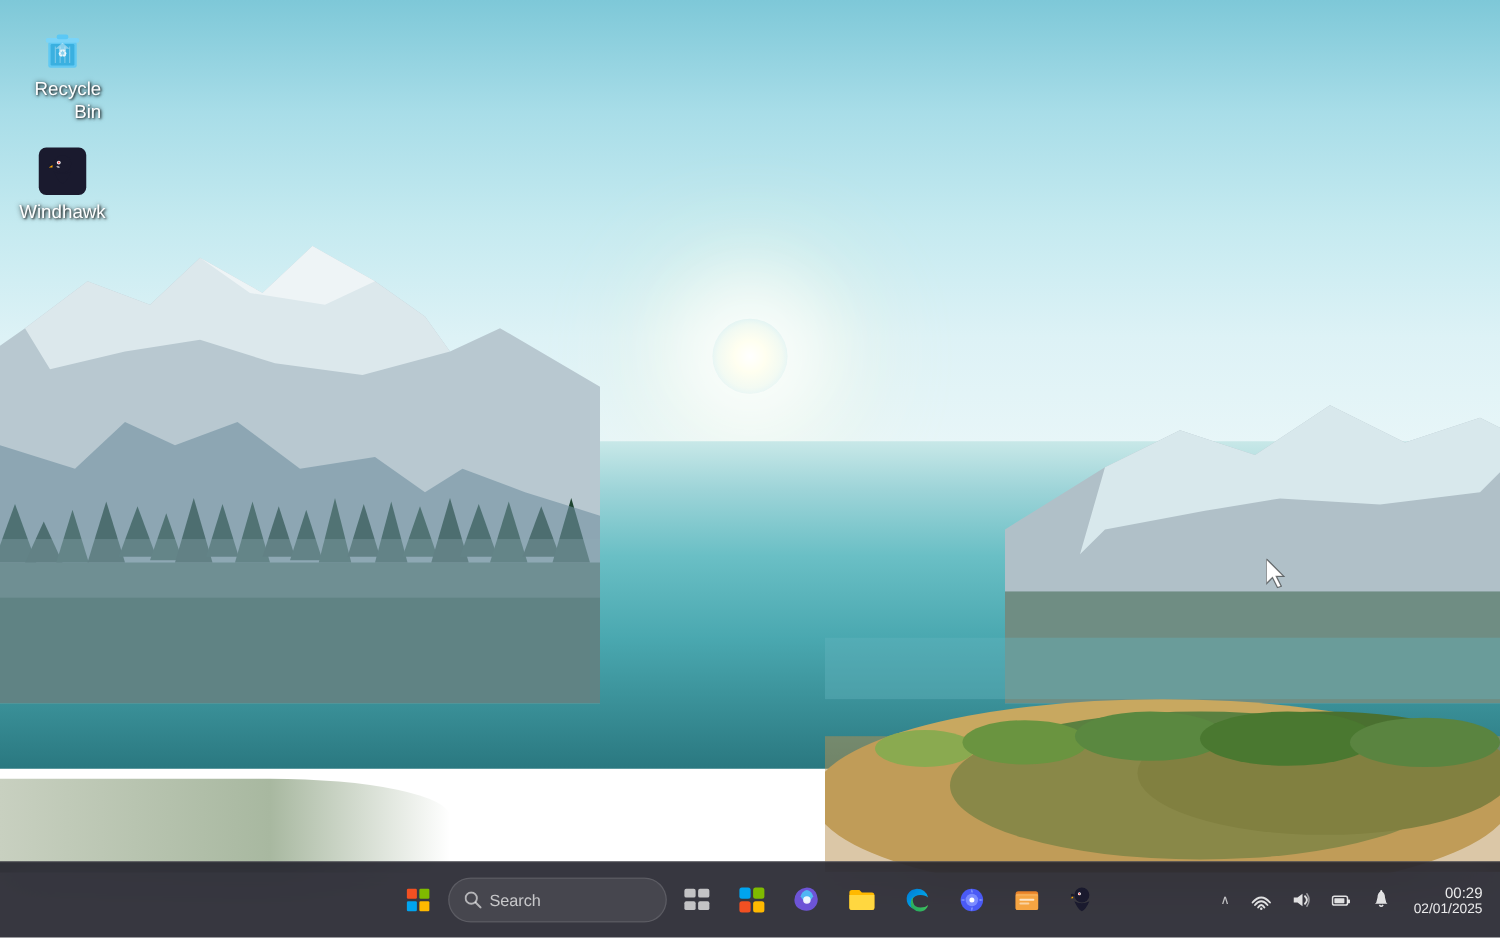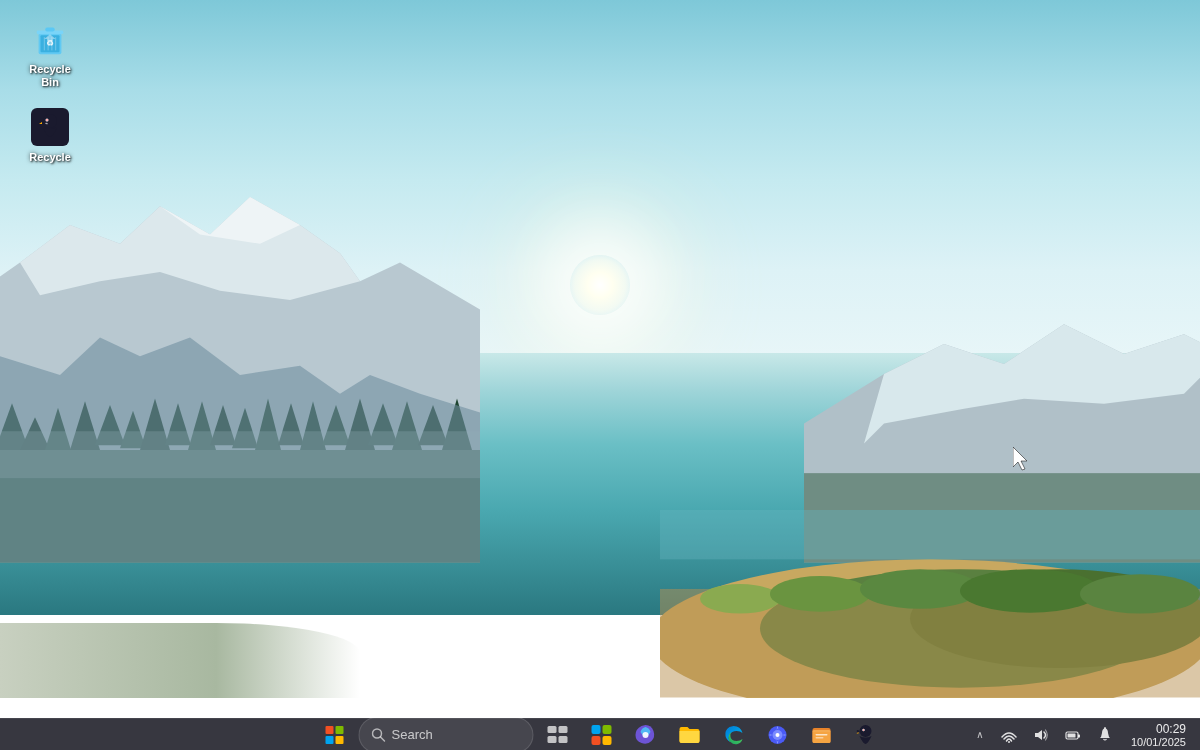--- a/index.html
+++ b/index.html
@@ -152,26 +152,25 @@
     .icon-img {
       width: 40px;
       height: 40px;
       display: flex;
       align-items: center;
       justify-content: center;
       margin-bottom: 4px;
     }
 
     .icon-label {
-      font-size: 11px;
+      font-size: 15px;
       color: #ffffff;
-      text-align: center;
+      text-align: right;
       text-shadow: 1px 1px 2px rgba(0,0,0,0.8), 0 0 4px rgba(0,0,0,0.6);
       line-height: 1.2;
-      font-weight: bold;
     }
 
     
     .recycle-icon {
       width: 38px;
       height: 38px;
     }
 
     
     .windhawk-icon {
@@ -184,21 +183,21 @@
       justify-content: center;
       position: relative;
     }
 
     
     #taskbar {
       position: absolute;
       bottom: 0;
       left: 0;
       width: 100%;
-      height: 32px;
+      height: 61px;
       background: rgba(20, 20, 30, 0.85);
       backdrop-filter: blur(20px);
       display: flex;
       align-items: center;
       justify-content: space-between;
       padding: 0 8px;
       border-top: 1px solid rgba(255,255,255,0.08);
     }
 
     .taskbar-center {
@@ -452,21 +451,21 @@
             <circle cx="11" cy="7" r="0.8" fill="#ff4444"></circle>
 
             <path d="M6,9 L3,11 L6,11 Z" fill="#ffaa00"></path>
 
             <path d="M7,14 Q14,18 21,14 Q18,22 14,24 Q10,22 7,14 Z" fill="#1a1a2e"></path>
 
             <path d="M9,10 Q11,9 12,11 Q10,12 9,10 Z" fill="#ffffff" opacity="0.6"></path>
           </svg>
         </div>
       </div>
-      <span class="icon-label">Recycle</span>
+      <span class="icon-label">Windhawk</span>
     </div>
   </div>
 
   <div class="cursor">
     <svg width="20" height="24" viewBox="0 0 20 24" xmlns="http://www.w3.org/2000/svg">
       <path d="M0,0 L0,20 L5,15 L9,23 L12,22 L8,14 L14,14 Z" fill="white" stroke="rgba(0,0,0,0.5)" stroke-width="1"></path>
     </svg>
   </div>
 
   <div id="taskbar">
@@ -613,19 +612,19 @@
       <div class="tray-icon">
         <svg width="16" height="16" viewBox="0 0 16 16">
           <path d="M8,1 Q11,2 11,6 L12,10 L13,11 L3,11 L4,10 L5,6 Q5,2 8,1 Z" fill="rgba(255,255,255,0.85)"></path>
           <path d="M6.5,12 Q8,14 9.5,12" stroke="rgba(255,255,255,0.85)" stroke-width="1.2" fill="none"></path>
           <rect x="7.2" y="0" width="1.6" height="2" rx="0.8" fill="rgba(255,255,255,0.85)"></rect>
         </svg>
       </div>
 
       <div class="datetime">
         <span class="datetime-time">00:29</span>
-        <span class="datetime-date">10/01/2025</span>
+        <span class="datetime-date">02/01/2025</span>
       </div>
 
     </div>
   </div>
 
 </div>
 
 </body></html>

